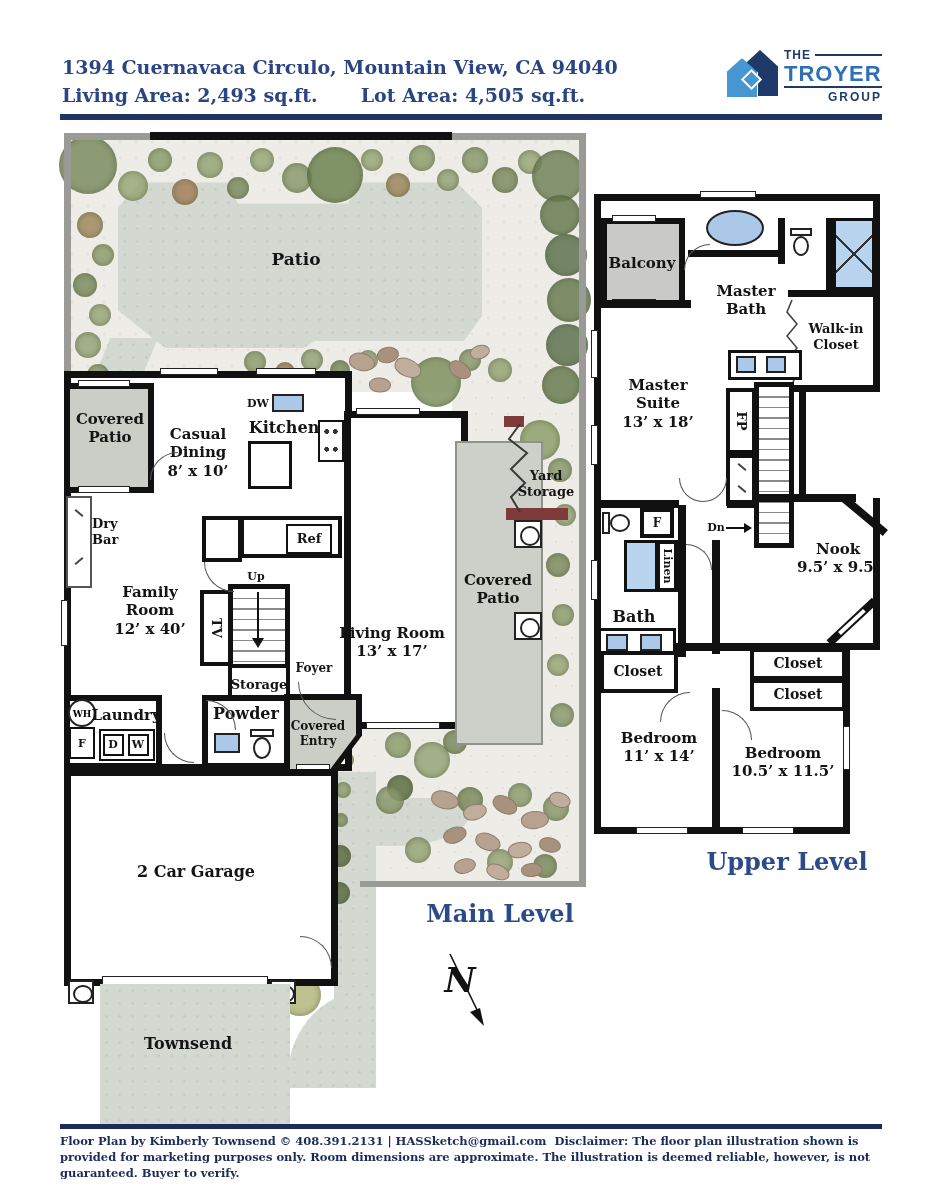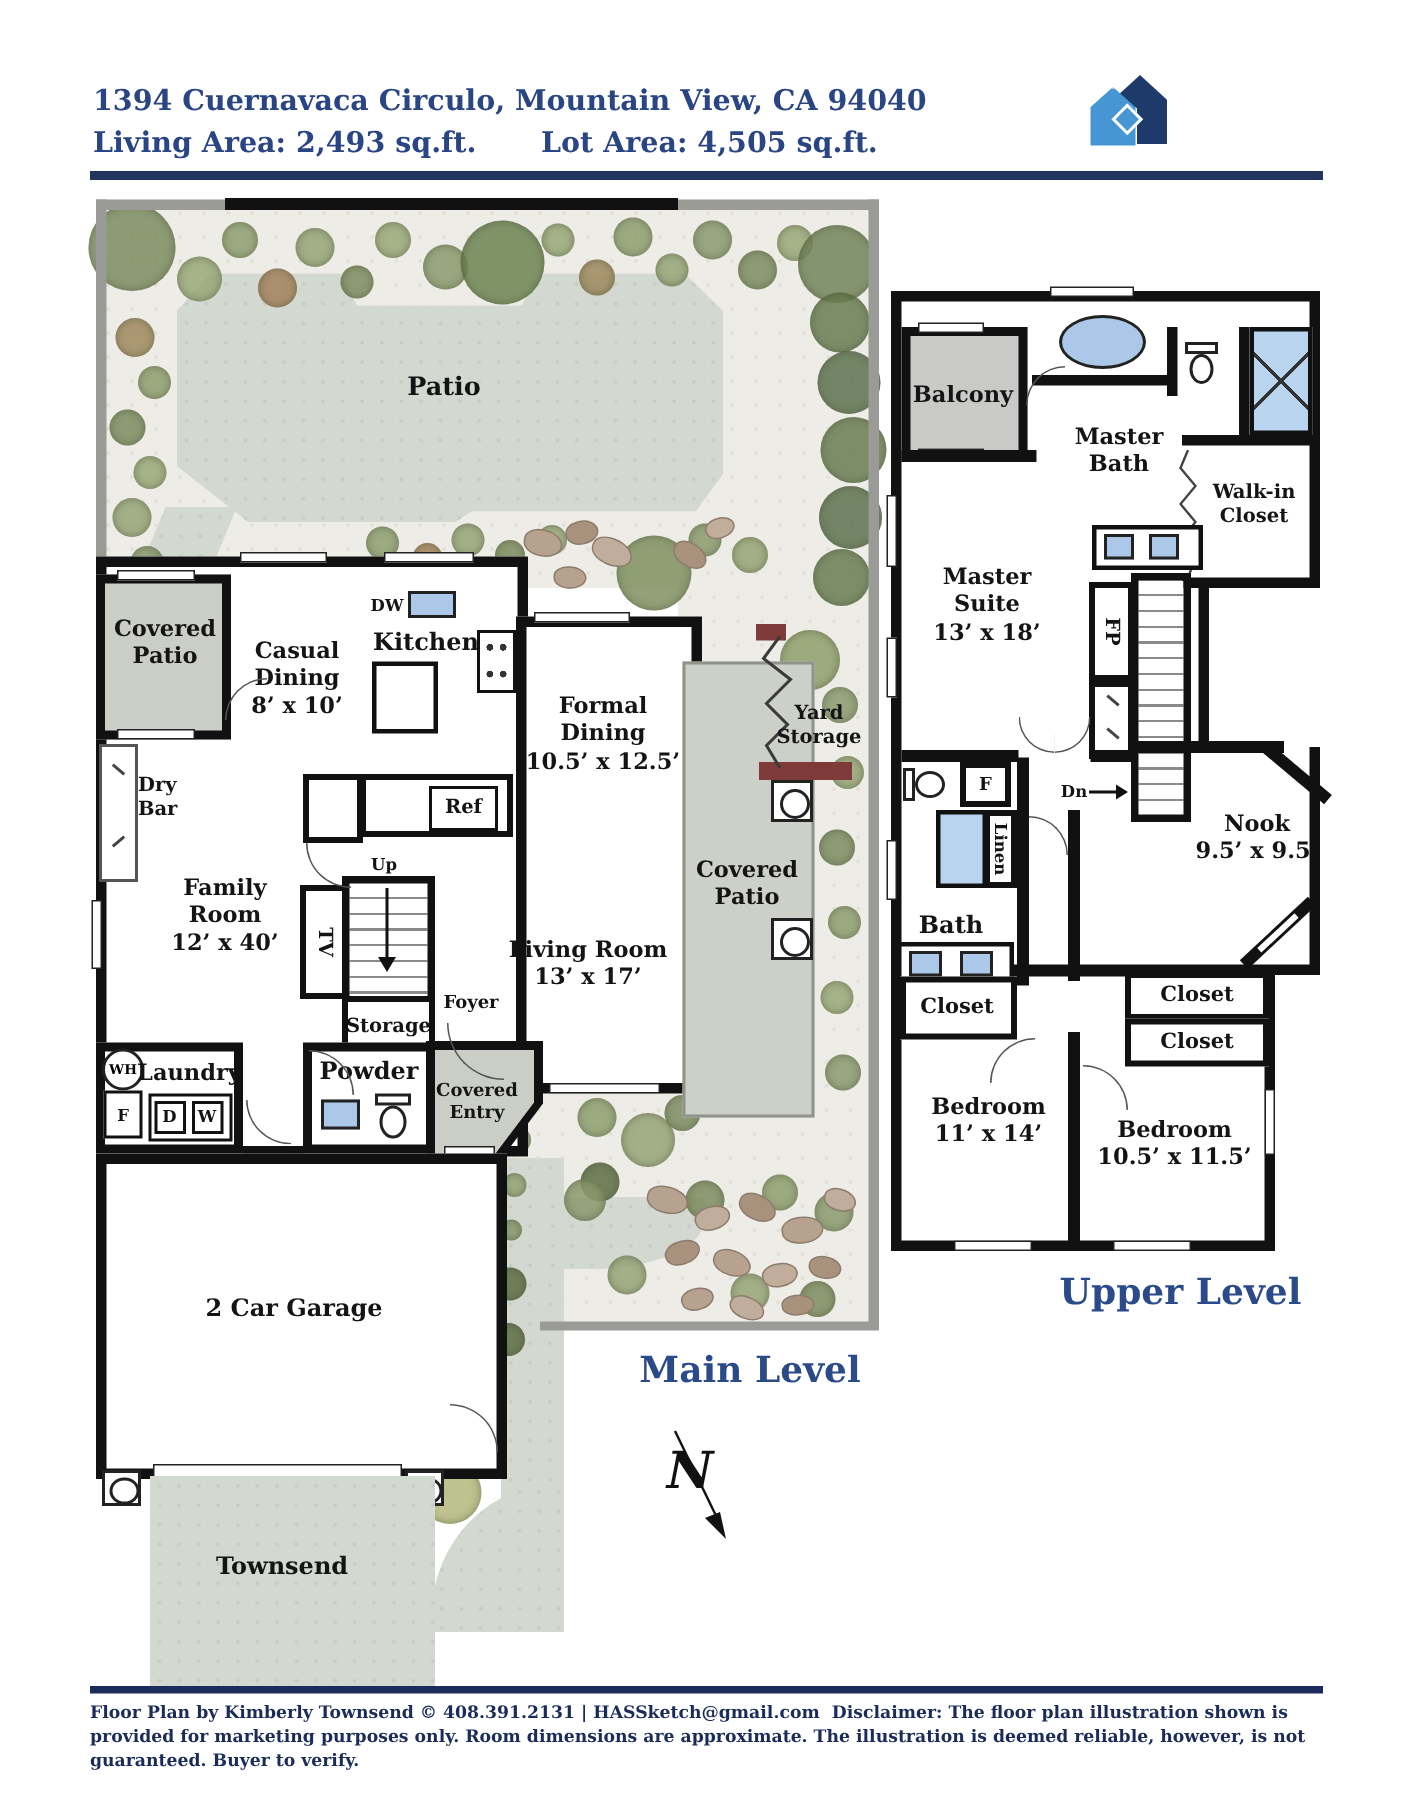--- a/index.html
+++ b/index.html
@@ -56,20 +56,28 @@
   <div class="abs" style="left:62px;top:84px;">
     <span class="hline">Living Area: 2,493 sq.ft.</span>
     <span class="hline" style="margin-left:38px;">Lot Area: 4,505 sq.ft.</span>
   </div>
   <div class="abs rule" style="left:60px;top:114px;width:822px;height:6px;"></div>
 
   <div class="abs" style="left:722px;top:46px;width:162px;height:66px;">
     <div class="abs" style="left:20px;top:4px;width:36px;height:46px;background:#1d3a6b;clip-path:polygon(50% 0,100% 36%,100% 100%,0 100%,0 36%);"></div>
     <div class="abs" style="left:4px;top:12px;width:32px;height:40px;background:#4596d2;clip-path:polygon(50% 0,100% 36%,100% 100%,0 100%,0 36%);border:1px solid #fff;"></div>
     <div class="abs" style="left:22px;top:26px;width:15px;height:15px;background:#4596d2;border:2px solid #fff;transform:rotate(45deg);"></div>
+    <div class="abs" style="left:62px;top:2px;width:98px;font-family:'Liberation Sans',sans-serif;">
+      <div style="display:flex;align-items:center;gap:4px;">
+        <span style="font-size:12px;font-weight:bold;color:#1d3a6b;letter-spacing:1px;">THE</span>
+        <span style="flex:1;height:2px;background:#1d3a6b;"></span>
+      </div>
+      <div style="font-size:22px;font-weight:bold;color:#2f6fb5;letter-spacing:1px;line-height:1.1;">TROYER</div>
+      <div style="border-top:2px solid #1d3a6b;text-align:right;font-size:12px;font-weight:bold;color:#1d3a6b;letter-spacing:2px;padding-top:2px;">GROUP</div>
+    </div>
   </div>
 
   <div class="yard abs" style="left:64px;top:134px;width:522px;height:258px;"></div>
   <div class="yard abs" style="left:452px;top:390px;width:134px;height:496px;"></div>
   <div class="yard abs" style="left:335px;top:700px;width:251px;height:186px;"></div>
 
   <div class="pave abs" style="left:118px;top:170px;width:364px;height:178px;clip-path:polygon(6% 7%,30% 7%,33% 19%,63% 19%,67% 7%,93% 7%,100% 21%,100% 82%,95% 96%,54% 96%,51% 100%,13% 100%,0 79%,0 21%);"></div>
   <div class="pave abs" style="left:88px;top:338px;width:70px;height:54px;clip-path:polygon(32% 0,100% 0,68% 100%,0 100%);"></div>
   <div class="lbl one" style="left:296px;top:259px;font-size:17px;">Patio</div>
 
@@ -182,24 +190,20 @@
   <div class="lbl small one" style="left:258px;top:404px;">DW</div>
   <div class="lbl one" style="left:284px;top:428px;font-size:16px;">Kitchen</div>
   <div class="box" style="left:248px;top:441px;width:44px;height:48px;border-width:3px;"></div>
   <div class="box" style="left:318px;top:420px;width:26px;height:42px;border-width:2px;background:
        radial-gradient(circle 4px at 30% 25%,#333 55%,transparent 60%),
        radial-gradient(circle 4px at 70% 25%,#333 55%,transparent 60%),
        radial-gradient(circle 4px at 30% 72%,#333 55%,transparent 60%),
        radial-gradient(circle 4px at 70% 72%,#333 55%,transparent 60%),#fff;"></div>
 
   <div class="win" style="left:356px;top:408px;width:64px;height:7px;"></div>
-  <div class="lbl" style="left:402px;top:489px;width:110px;">
-    <span style="display:inline-block;width:72px;">Formal Dining</span><br>
-    <span>10.5’ x 12.5’</span>
-  </div>
   <div class="lbl" style="left:392px;top:642px;width:130px;">
     <span>Living Room</span><br>
     <span>13’ x 17’</span>
   </div>
   <div class="win" style="left:366px;top:722px;width:74px;height:7px;"></div>
   <div class="win" style="left:461px;top:585px;width:7px;height:42px;"></div>
   <div class="win" style="left:461px;top:648px;width:7px;height:36px;"></div>
 
   <div class="box" style="left:66px;top:496px;width:26px;height:92px;border-width:2px;border-color:#555;">
     <div style="position:absolute;left:6px;top:14px;width:10px;height:2px;background:#444;transform:rotate(40deg);"></div>

